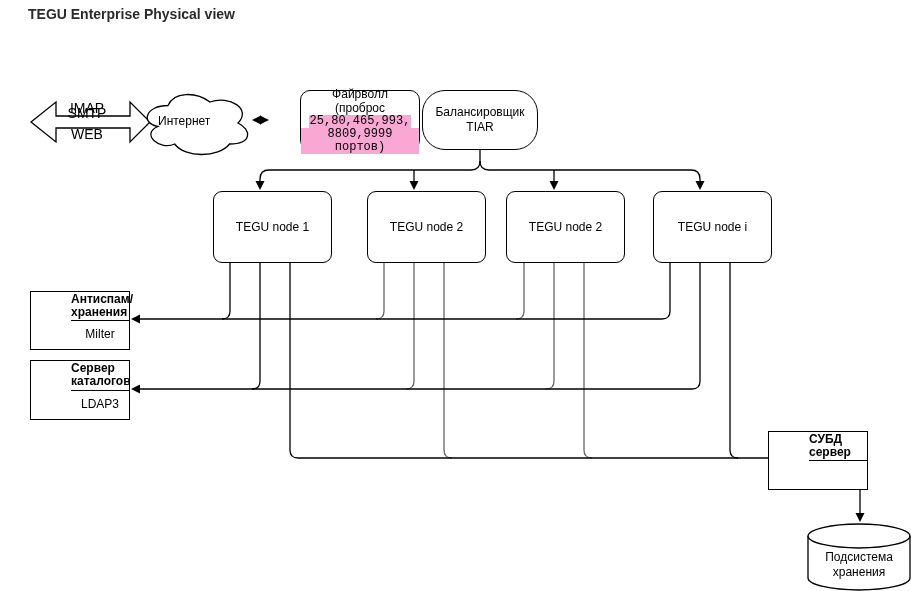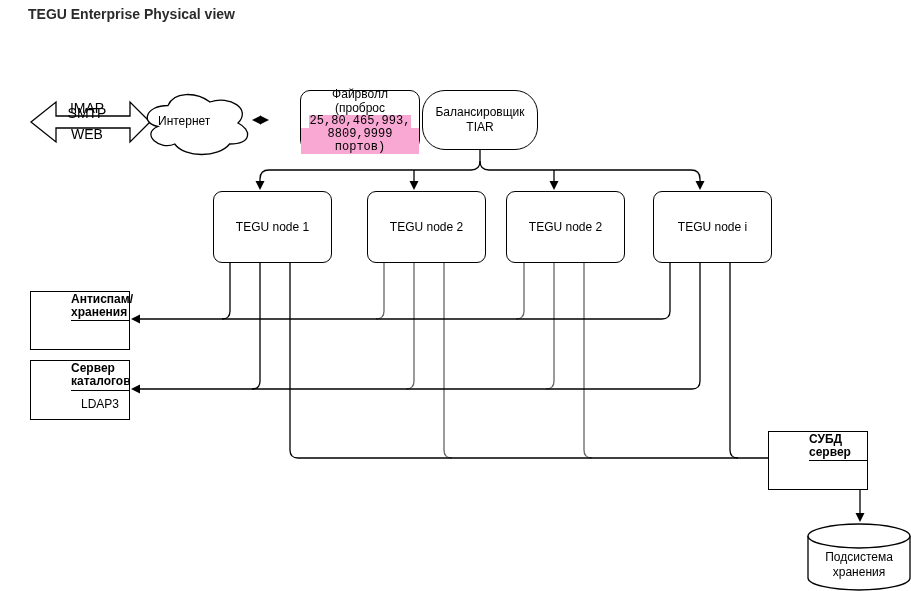--- a/index.html
+++ b/index.html
@@ -140,20 +140,21 @@
   </div>
   <div class="abs rbox tnode" style="left:641px;">
     <div>TEGU node i</div>
   </div>
 
   <div class="abs uml" style="left:30px;top:291px;width:100px;height:59px;">
     <div class="hd" style="height:27.5px;">
       <div>Антиспам/</div>
       <div>хранения</div>
     </div>
+    <div class="bd" style="height:27px;">Milter</div>
   </div>
 
   <div class="abs uml" style="left:30px;top:360px;width:100px;height:60px;">
     <div class="hd" style="height:28.5px;">
       <div>Сервер</div>
       <div>каталогов</div>
     </div>
     <div class="bd" style="height:27px;">LDAP3</div>
   </div>
 

